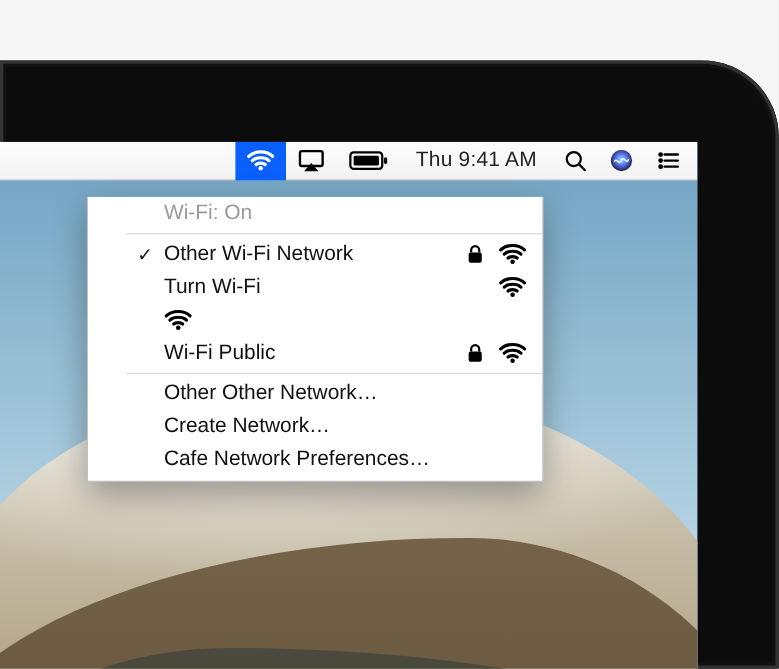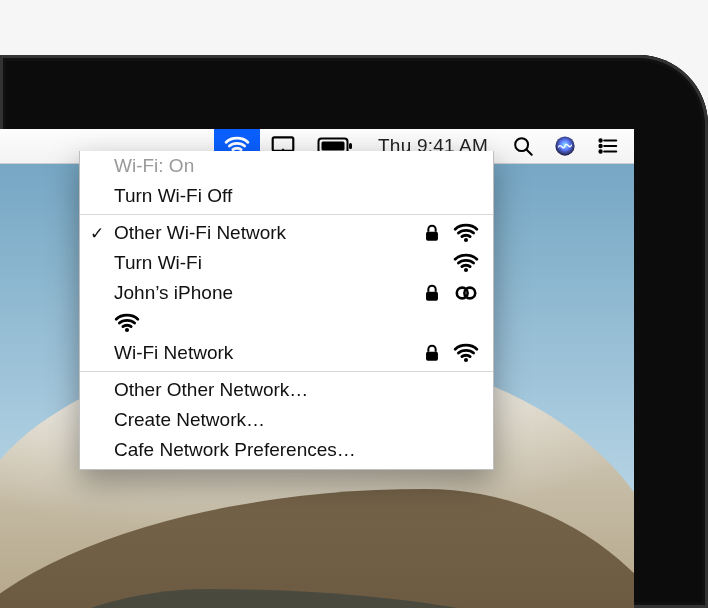--- a/index.html
+++ b/index.html
@@ -36,25 +36,25 @@
       display:flex;align-items:center;padding:0 6px;font-size:19px;color:#222;
     }
     .menubar-items{margin-left:auto;display:flex;align-items:center;gap:0}
     .mitem{display:flex;align-items:center;justify-content:center;height:35px;padding:0 10px}
     .mitem.sel{background:#0a60ff}
     .mitem svg{display:block}
     .clock{padding:0 14px;font-size:19px;letter-spacing:.2px}
 
     
     .dropdown{
-      position:absolute;left:79px;top:22px;width:415px;
+      position:absolute;left:79px;top:50px;width:415px;
       background:#fff;border:1px solid rgba(0,0,0,.25);
       border-top:none;
       box-shadow:0 12px 30px rgba(0,0,0,.35);
-      font-size:19px;color:#111;padding-bottom:4px;
+      font-size:19px;color:#111;padding-bottom:4px;padding-left:35px;
     }
     .dd-row{display:flex;align-items:center;height:30px;padding:0 14px 0 0}
     .check{width:34px;text-align:center;font-size:17px}
     .label{flex:1;white-space:nowrap;overflow:hidden;text-ellipsis:ellipsis}
     .disabled{color:#9a9a9a}
     .sep{height:1px;margin:3px 0;background:#d8d8d8}
     .ricons{display:flex;align-items:center;gap:10px}
     .ricons svg{display:block}
 
     
@@ -141,24 +141,20 @@
 
         </div>
       </div>
 
       <div class="dropdown">
 
         <div class="dd-row disabled">
           <span class="check"></span>
           <span class="label">Wi-Fi: On</span>
         </div>
-        <div class="dd-row">
-          <span class="check"></span>
-          <span class="label">Turn Wi-Fi Off</span>
-        </div>
 
         <div class="sep"></div>
 
         <div id="networks">
             <div class="dd-row">
               <span class="check">✓</span>
               <span class="label">Other Wi-Fi Network</span>
               <span class="ricons">
                 <svg class="ic20" viewBox="0 0 24 24">
                   <rect x="5.5" y="10.5" width="13" height="10" rx="2" fill="#000"></rect>
@@ -183,54 +179,40 @@
                     <path d="M2 8.5 C7 3.5 17 3.5 22 8.5"></path>
                     <path d="M5 12 C8.5 8.8 15.5 8.8 19 12"></path>
                     <path d="M8.2 15.3 C10 13.7 14 13.7 15.8 15.3"></path>
                   </g>
                   <circle cx="12" cy="18.5" r="1.9" fill="#000"></circle>
                 </svg>
               </span>
             </div>
             <div class="dd-row">
               <span class="check"></span>
-              <span class="label">John’s iPhone</span>
+              <span class="ricons">
+                <svg class="ic24" viewBox="0 0 24 24">
+                  <g fill="none" stroke="#000" stroke-width="2.6" stroke-linecap="round">
+                    <path d="M2 8.5 C7 3.5 17 3.5 22 8.5"></path>
+                    <path d="M5 12 C8.5 8.8 15.5 8.8 19 12"></path>
+                    <path d="M8.2 15.3 C10 13.7 14 13.7 15.8 15.3"></path>
+                  </g>
+                  <circle cx="12" cy="18.5" r="1.9" fill="#000"></circle>
+                </svg>
+              </span>
+            </div>
+            <div class="dd-row">
+              <span class="check"></span>
+              <span class="label">Wi-Fi Public</span>
               <span class="ricons">
                 <svg class="ic20" viewBox="0 0 24 24">
                   <rect x="5.5" y="10.5" width="13" height="10" rx="2" fill="#000"></rect>
                   <path d="M8 10.5 V8 a4 4 0 0 1 8 0 v2.5" fill="none" stroke="#000" stroke-width="2.2"></path>
                 </svg>
                 <svg class="ic24" viewBox="0 0 24 24">
-                  <circle cx="8.5" cy="12" r="5" fill="none" stroke="#000" stroke-width="2.4"></circle>
-                  <circle cx="15.5" cy="12" r="5" fill="none" stroke="#000" stroke-width="2.4"></circle>
-                </svg>
-              </span>
-            </div>
-            <div class="dd-row">
-              <span class="check"></span>
-              <span class="ricons">
-                <svg class="ic24" viewBox="0 0 24 24">
-                  <g fill="none" stroke="#000" stroke-width="2.6" stroke-linecap="round">
-                    <path d="M2 8.5 C7 3.5 17 3.5 22 8.5"></path>
-                    <path d="M5 12 C8.5 8.8 15.5 8.8 19 12"></path>
-                    <path d="M8.2 15.3 C10 13.7 14 13.7 15.8 15.3"></path>
-                  </g>
-                  <circle cx="12" cy="18.5" r="1.9" fill="#000"></circle>
-                </svg>
-              </span>
-            </div>
-            <div class="dd-row">
-              <span class="check"></span>
-              <span class="label">Wi-Fi Network</span>
-              <span class="ricons">
-                <svg class="ic20" viewBox="0 0 24 24">
-                  <rect x="5.5" y="10.5" width="13" height="10" rx="2" fill="#000"></rect>
-                  <path d="M8 10.5 V8 a4 4 0 0 1 8 0 v2.5" fill="none" stroke="#000" stroke-width="2.2"></path>
-                </svg>
-                <svg class="ic24" viewBox="0 0 24 24">
                   <g fill="none" stroke="#000" stroke-width="2.6" stroke-linecap="round">
                     <path d="M2 8.5 C7 3.5 17 3.5 22 8.5"></path>
                     <path d="M5 12 C8.5 8.8 15.5 8.8 19 12"></path>
                     <path d="M8.2 15.3 C10 13.7 14 13.7 15.8 15.3"></path>
                   </g>
                   <circle cx="12" cy="18.5" r="1.9" fill="#000"></circle>
                 </svg>
               </span>
             </div>
           </div>

